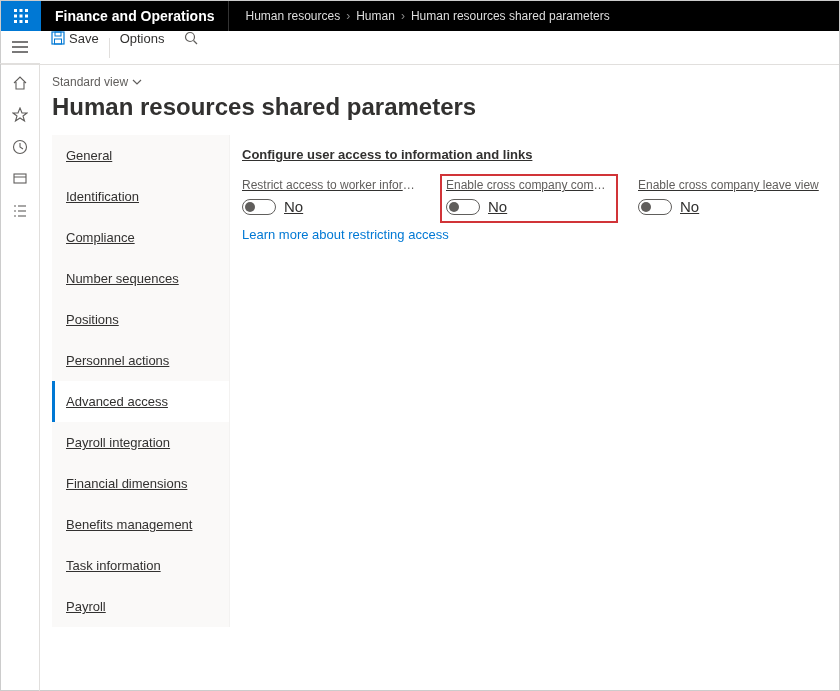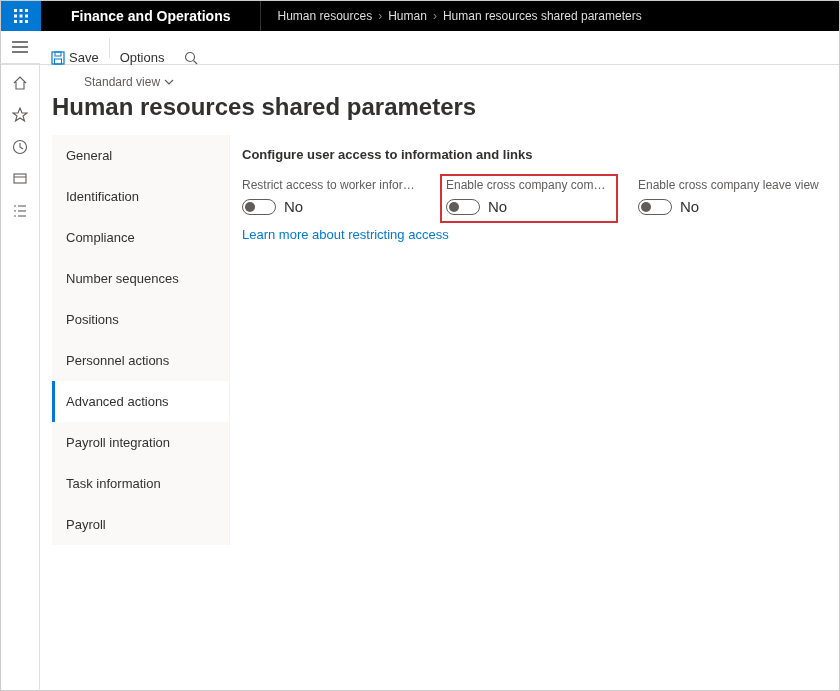--- a/index.html
+++ b/index.html
@@ -23,21 +23,21 @@
     }
     .waffle {
       width: 40px;
       height: 30px;
       background: #0078d4;
       display: flex;
       align-items: center;
       justify-content: center;
     }
     .brand {
-      padding: 0 30px;
+      padding: 0 14px;
       font-weight: 600;
       font-size: 14px;
       border-right: 1px solid #333;
       height: 30px;
       line-height: 30px;
     }
     .breadcrumb {
       display: flex;
       align-items: flex-start;
       gap: 6px;
@@ -55,21 +55,21 @@
       padding-left: 40px;
     }
     .hamburger-col {
       position: absolute;
       left: 0; top: 30px;
       width: 40px; height: 34px;
       display: flex; align-items: center; justify-content: center;
       border-bottom: 1px solid #e1dfdd;
     }
     .action-item {
-      display: flex; align-items: flex-end; gap: 4px;
+      display: flex; align-items: flex-start; gap: 4px;
       padding: 0 10px;
       height: 34px;
       cursor: pointer;
       font-size: 13px;
     }
     .divider {
       width: 1px; height: 20px; background: #e1dfdd;
     }
     
     .leftrail {
@@ -90,30 +90,30 @@
       right: 0; bottom: 0;
       padding: 10px 12px;
       overflow: hidden;
     }
     .stdview {
       font-size: 12px;
       color: #605e5c;
       display: inline-flex; align-items: center; gap: 4px;
       margin-bottom: 4px;
       cursor: pointer;
-      margin-left: 32px;
     }
     .page-title {
       font-size: 24px;
       font-weight: 600;
       margin-bottom: 14px;
     }
     .content-grid {
       display: flex;
       gap: 0;
+      text-decoration: underline;
     }
     .sidenav {
       width: 204px;
       background: #faf9f8;
       display: flex; flex-direction: column;
       border-right: 1px solid #f3f2f1;
     }
     .sidenav-item {
       padding: 13px 14px;
       font-size: 13px;
@@ -290,22 +290,24 @@
   <h1 class="page-title">Human resources shared parameters</h1>
 
   <div class="content-grid">
     <div class="sidenav">
       <div class="sidenav-item">General</div>
       <div class="sidenav-item">Identification</div>
       <div class="sidenav-item">Compliance</div>
       <div class="sidenav-item">Number sequences</div>
       <div class="sidenav-item">Positions</div>
       <div class="sidenav-item">Personnel actions</div>
-      <div class="sidenav-item selected">Advanced actions</div>
+      <div class="sidenav-item selected">Advanced access</div>
       <div class="sidenav-item">Payroll integration</div>
+      <div class="sidenav-item">Financial dimensions</div>
+      <div class="sidenav-item">Benefits management</div>
       <div class="sidenav-item">Task information</div>
       <div class="sidenav-item">Payroll</div>
     </div>
 
     <div class="pane">
       <h2>Configure user access to information and links</h2>
       <div class="fields-row">
         <div class="field">
           <div class="field-label">Restrict access to worker informa...</div>
           <div class="toggle-row">

